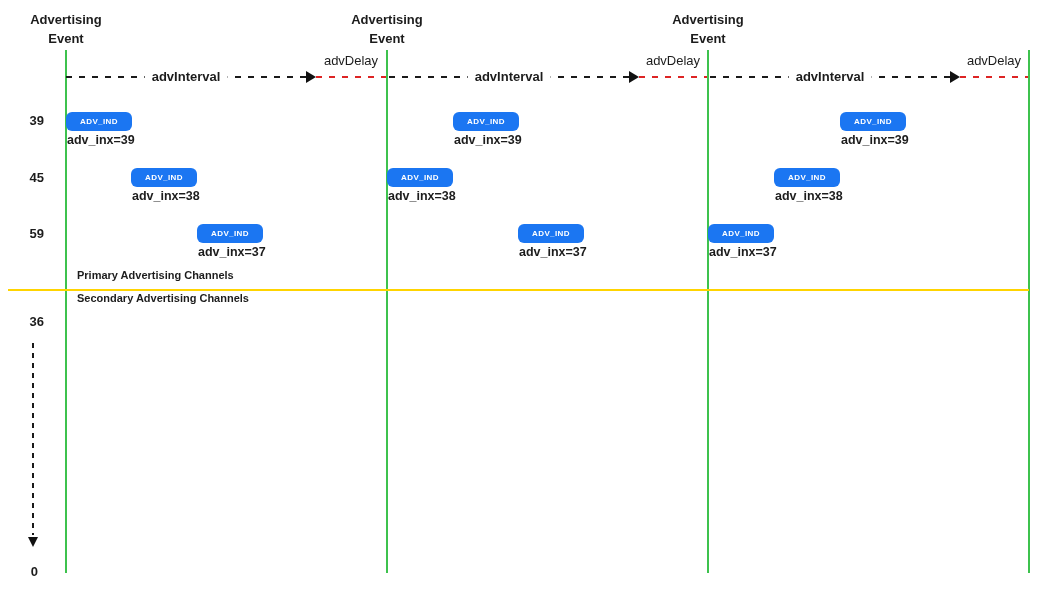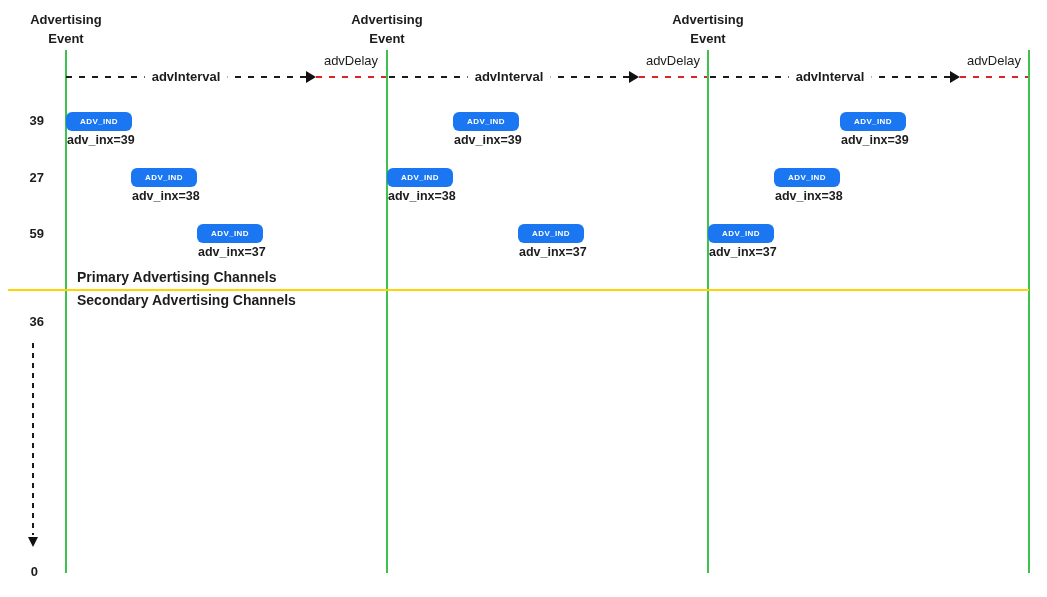--- a/index.html
+++ b/index.html
@@ -24,21 +24,21 @@
           font-weight:400;font-size:13px;white-space:nowrap}
 
   .chnum{position:absolute;left:14px;width:30px;text-align:right;font-weight:700;font-size:13px}
   .chzero{position:absolute;left:14px;width:24px;text-align:right;font-weight:700;font-size:13px}
 
   .pkt{position:absolute;width:66px;height:19px;background:#1b76f2;color:#ffffff;
        font-size:8px;font-weight:700;letter-spacing:.4px;text-align:center;line-height:19px;border-radius:6px}
   .cap{position:absolute;font-weight:700;font-size:12.5px;white-space:nowrap}
 
   .divider{position:absolute;left:8px;top:289px;width:1021px;height:2px;background:#ffd400}
-  .section{position:absolute;left:77px;font-weight:600;font-size:14px;white-space:nowrap}
+  .section{position:absolute;left:77px;font-weight:600;font-size:11px;white-space:nowrap}
 
   .vdash{position:absolute;left:32px;top:343px;width:2px;height:192px;
          background:repeating-linear-gradient(to bottom,#1a1a1a 0 5px,transparent 5px 10px)}
   .arrow-down{position:absolute;left:28px;top:537px;width:0;height:0;
               border-top:10px solid #111;border-left:5px solid transparent;border-right:5px solid transparent}
 </style>
 </head>
 <body>
 
 <div class="stage">
@@ -73,21 +73,21 @@
   <div class="ilabel" style="left:509px">advInterval</div>
   <div class="dlabel" style="left:673px">advDelay</div>
 
   <div class="dash black" style="left:710px;width:240px"></div>
   <div class="arrow-right" style="left:950px"></div>
   <div class="dash red" style="left:960px;width:68px"></div>
   <div class="ilabel" style="left:830px">advInterval</div>
   <div class="dlabel" style="left:994px">advDelay</div>
 
   <div class="chnum" style="top:113px">39</div>
-  <div class="chnum" style="top:170px">27</div>
+  <div class="chnum" style="top:170px">45</div>
   <div class="chnum" style="top:226px">59</div>
   <div class="chnum" style="top:314px">36</div>
   <div class="chzero" style="top:564px">0</div>
 
   <div class="vdash"></div>
   <div class="arrow-down"></div>
 
   <div class="pkt" style="left:66px;top:112px">ADV_IND</div>
   <div class="cap" style="left:67px;top:133px">adv_inx=39</div>
   <div class="pkt" style="left:131px;top:168px">ADV_IND</div>

